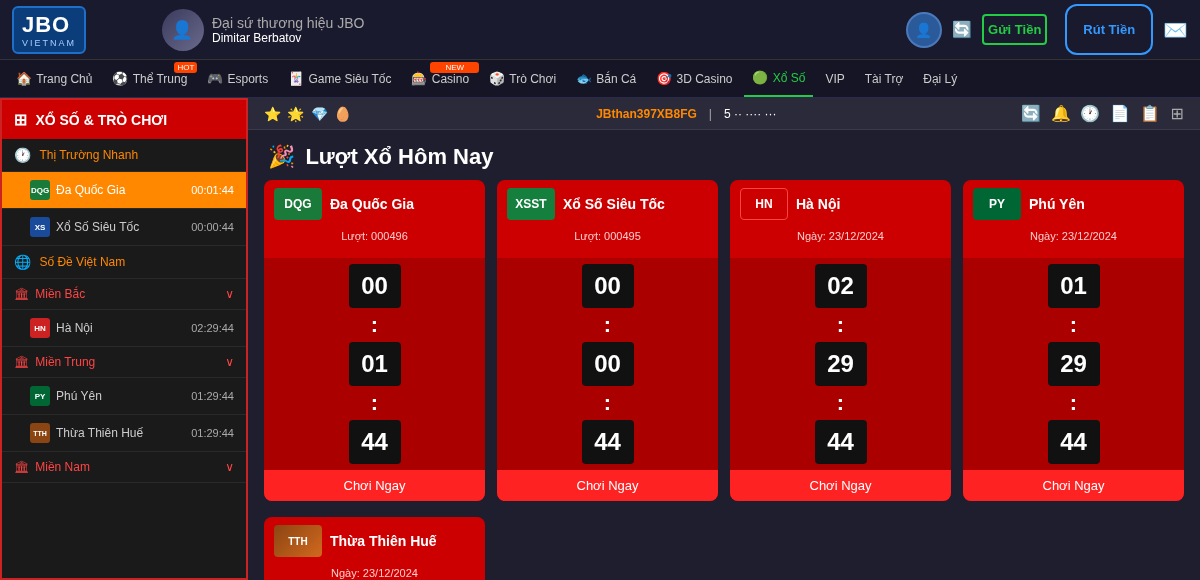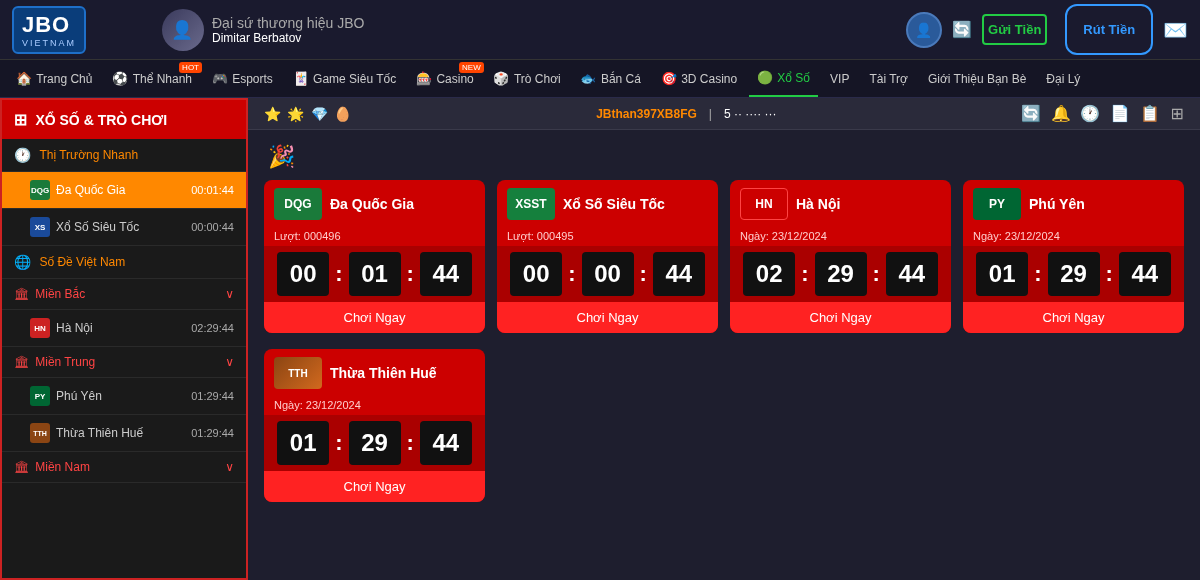--- a/index.html
+++ b/index.html
@@ -146,21 +146,21 @@
       padding: 1px 3px;
       border-radius: 3px;
       position: absolute;
       top: 2px;
       right: -2px;
     }
     .nav-item .new-badge {
       background: #ff4400;
       color: #fff;
       font-size: 8px;
-      padding: 1px 3px;
+      padding: 1px 15px;
       border-radius: 3px;
       position: absolute;
       top: 2px;
       right: -2px;
       text-align: center;
     }
     .nav-icon { font-size: 13px; }
 
     
     .main-content {
@@ -326,30 +326,31 @@
     .card-logo.py { background: #006633; }
     .card-logo.tth { background: linear-gradient(135deg, #8B4513, #D2691E); }
     .card-name {
       font-size: 14px;
       font-weight: bold;
       color: #fff;
     }
     .card-sub {
       font-size: 11px;
       color: #ffcccc;
-      text-align: left;
-      padding: 2px 10px 4px;
+      text-align: center;
+      padding: 2px 10px 16px;
     }
     .timer-row {
       display: flex;
       align-items: center;
       justify-content: center;
       gap: 4px;
       padding: 6px 10px;
       background: #aa0000;
+      flex-direction: column;
     }
     .timer-block {
       background: #111;
       color: #fff;
       font-size: 24px;
       font-weight: 900;
       width: 52px;
       height: 44px;
       display: flex;
       align-items: center;
@@ -403,21 +404,21 @@
   </div>
 </div>
 
 <div class="nav">
   <div class="nav-item">
     <span class="nav-icon">🏠</span>
     <span>Trang Chủ</span>
   </div>
   <div class="nav-item" style="position:relative">
     <span class="nav-icon">⚽</span>
-    <span>Thể Nhanh</span>
+    <span>Thể Trung</span>
     <span class="hot-badge">HOT</span>
   </div>
   <div class="nav-item">
     <span class="nav-icon">🎮</span>
     <span>Esports</span>
   </div>
   <div class="nav-item">
     <span class="nav-icon">🃏</span>
     <span>Game Siêu Tốc</span>
   </div>
@@ -440,23 +441,20 @@
   </div>
   <div class="nav-item active">
     <span class="nav-icon">🟢</span>
     <span>Xổ Số</span>
   </div>
   <div class="nav-item">
     <span>VIP</span>
   </div>
   <div class="nav-item">
     <span>Tài Trợ</span>
-  </div>
-  <div class="nav-item">
-    <span>Giới Thiệu Bạn Bè</span>
   </div>
   <div class="nav-item">
     <span>Đại Lý</span>
   </div>
 </div>
 
 <div class="main-content">
 
   <div class="sidebar">
     <div class="sidebar-header">
@@ -558,20 +556,21 @@
         <span>🔔</span>
         <span>🕐</span>
         <span>📄</span>
         <span>📋</span>
         <span>⊞</span>
       </div>
     </div>
 
     <div class="page-title-row">
       <span class="page-title-icon">🎉</span>
+      <span class="page-title">Lượt Xổ Hôm Nay</span>
     </div>
 
     <div class="lottery-grid">
 
       <div class="lottery-card">
         <div class="card-header">
           <div class="card-logo dqg">DQG</div>
           <span class="card-name">Đa Quốc Gia</span>
         </div>
         <div class="card-sub">Lượt: 000496</div>

